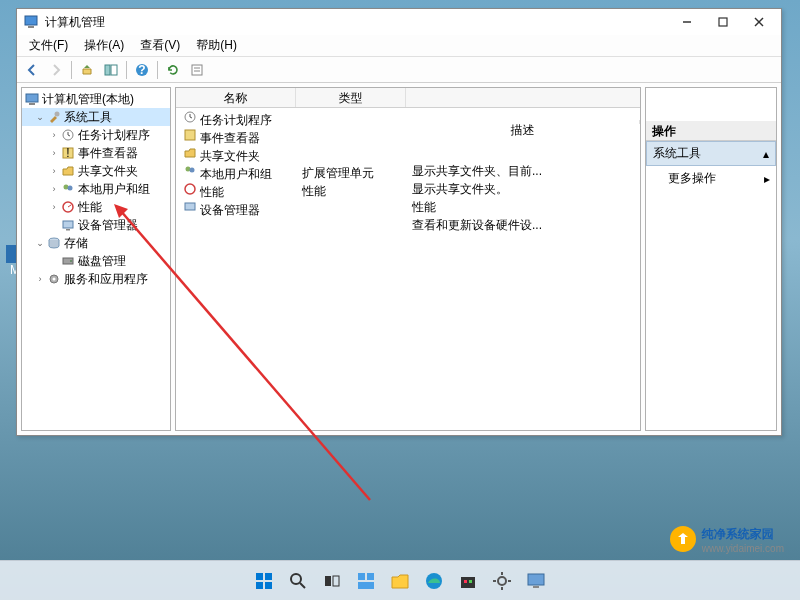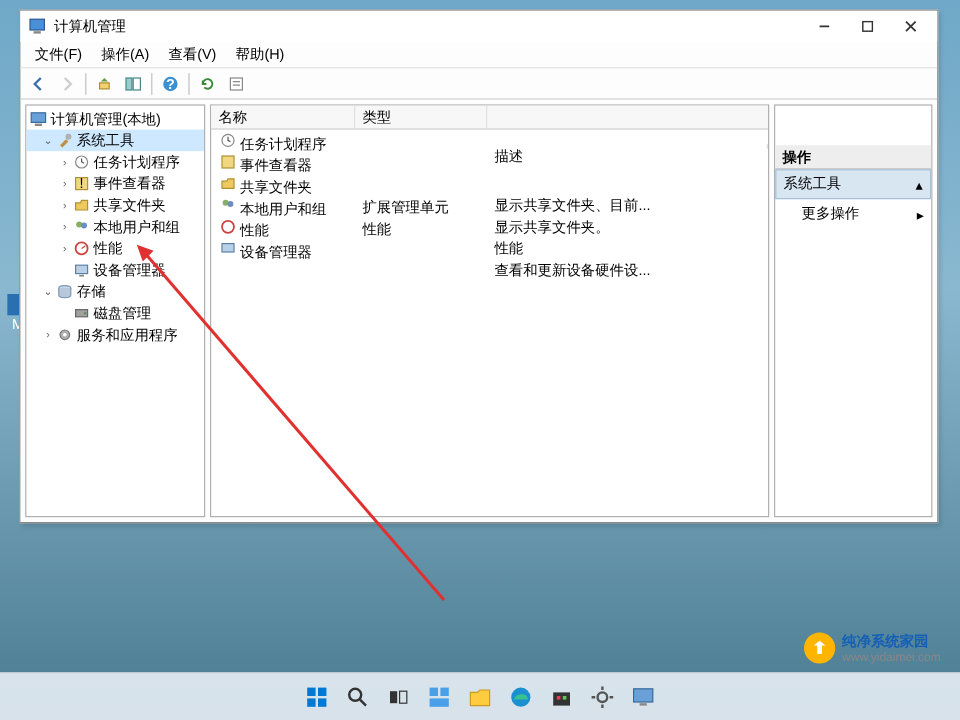--- a/index.html
+++ b/index.html
@@ -24,31 +24,31 @@
   .pane { border:1px solid #b0b0b0; background:#fff; display:flex; flex-direction:column; min-height:0;}
   .tree-pane { width:150px; }
   .list-pane { flex:1; }
   .action-pane { width:132px; }
   .pane-body { flex:1; overflow:auto; padding:2px 0;}
   .tree-row { display:flex; align-items:center; height:18px; padding-right:4px; white-space:nowrap;text-align:center;}
   .tree-row.selected { background:#cde8ff; }
   .tw { display:inline-flex;align-items:center;justify-content:center;width:12px;height:12px;color:#666;font-size:9px;}
   .ticon { width:16px;height:16px;display:inline-flex;align-items:center;justify-content:center;margin-right:2px;}
   .list-header { height:20px; border-bottom:1px solid #d0d0d0; display:flex; background:#f7f7f7;}
-  .list-header .col { border-right:1px solid #e0e0e0; padding:2px 6px; }
+  .list-header .col { border-right:1px solid #e0e0e0; padding:2px 6px;text-align:center; }
   .list-row { display:flex; height:18px; align-items:center; }
   .list-row .col { padding:0 6px; overflow:hidden; text-overflow:ellipsis; white-space:nowrap;}
   .c-name{width:120px;} .c-type{width:110px;} .c-desc{flex:1;margin-top:32px;}
   .action-header { height:20px; background:#eee; border-bottom:1px solid #ccc; padding:2px 6px; font-weight:bold;margin-top:33px;}
   .action-group { background:#d8e6f2; border:1px solid #a8c0d8; padding:3px 6px; margin:0; display:flex;align-items:center;justify-content:space-between;}
   .action-item  { padding:4px 6px 4px 22px; display:flex;align-items:center;justify-content:space-between;}
   .arrow { position:absolute; pointer-events:none; }
   .taskbar { position:absolute; left:0; bottom:0; width:800px; height:40px; background:rgba(240,245,250,.85); border-top:1px solid rgba(0,0,0,.1); display:flex; align-items:center; justify-content:center; gap:8px;}
   .tbicon { width:26px;height:26px;display:flex;align-items:center;justify-content:center;border-radius:4px;}
-  .watermark { position:absolute; right:10px; bottom:44px; display:flex;align-items:center;gap:6px; background:rgba(255,255,255,.0); padding:2px 6px;}
+  .watermark { position:absolute; right:10px; bottom:44px; display:flex;gap:6px; background:rgba(255,255,255,.0); padding:2px 6px;}
   .watermark .badge{width:26px;height:26px;border-radius:50%;background:#ffb400;display:flex;align-items:center;justify-content:center;color:#fff;font-weight:bold;}
   .watermark .txt{color:#1560b3;font-weight:bold;}
   .watermark .url{color:#888;font-size:10px;}
   svg{display:block;}
 </style>
 </head>
 <body>
 
 <div class="desktop-icon">
   <svg width="18" height="18">

